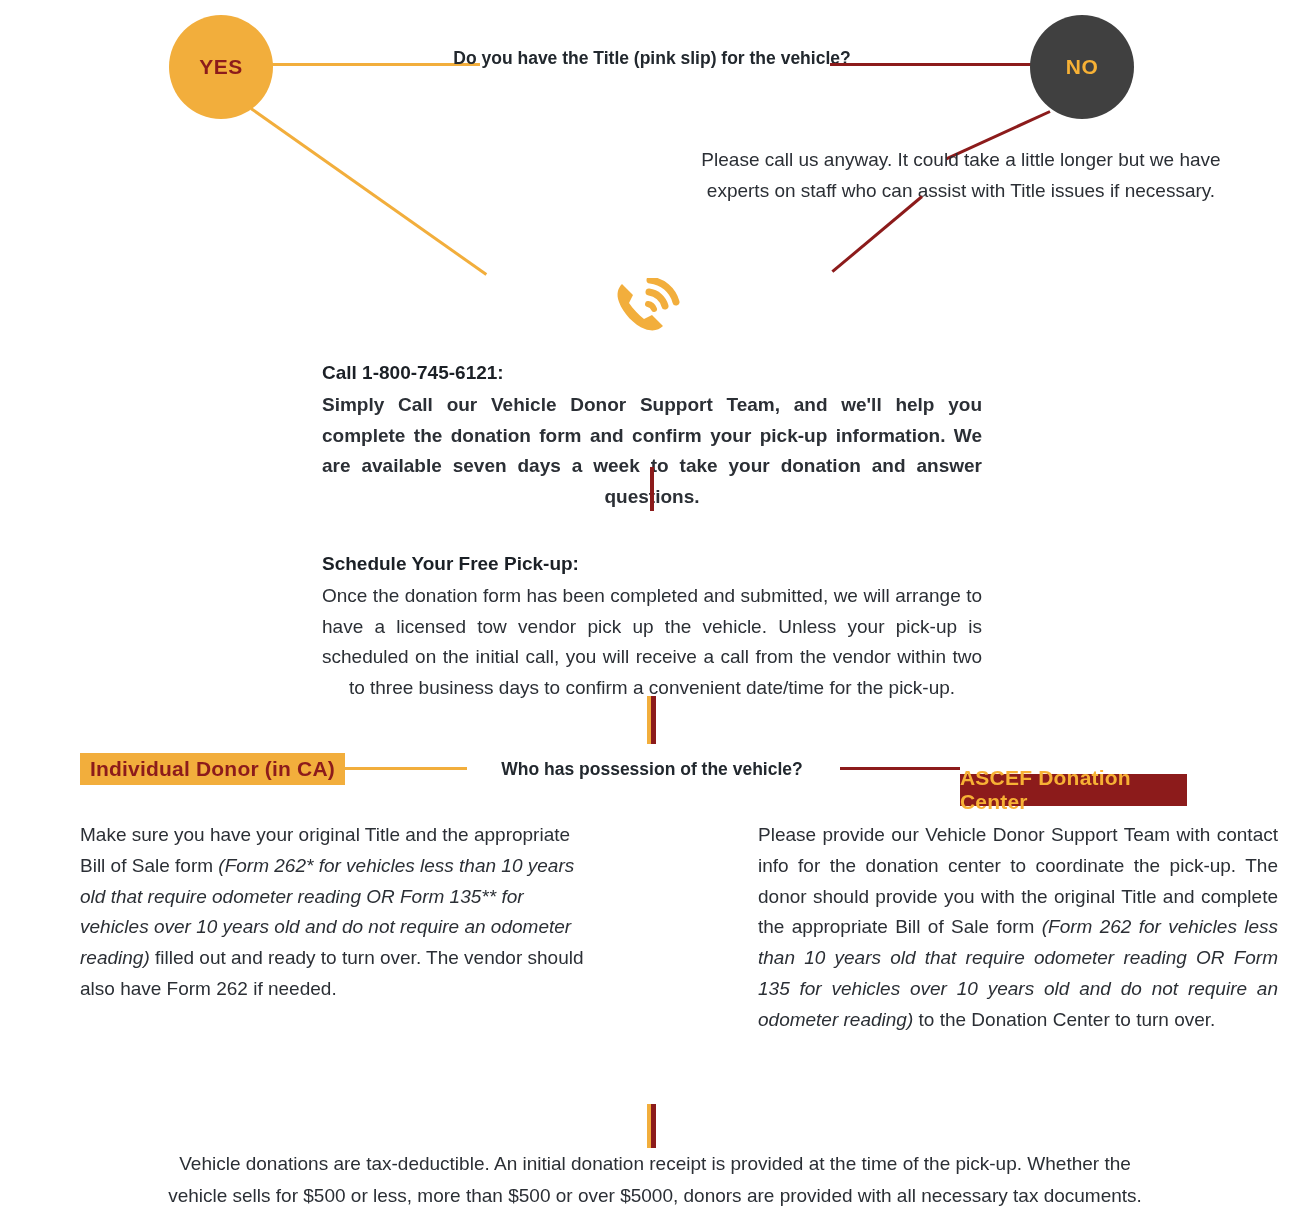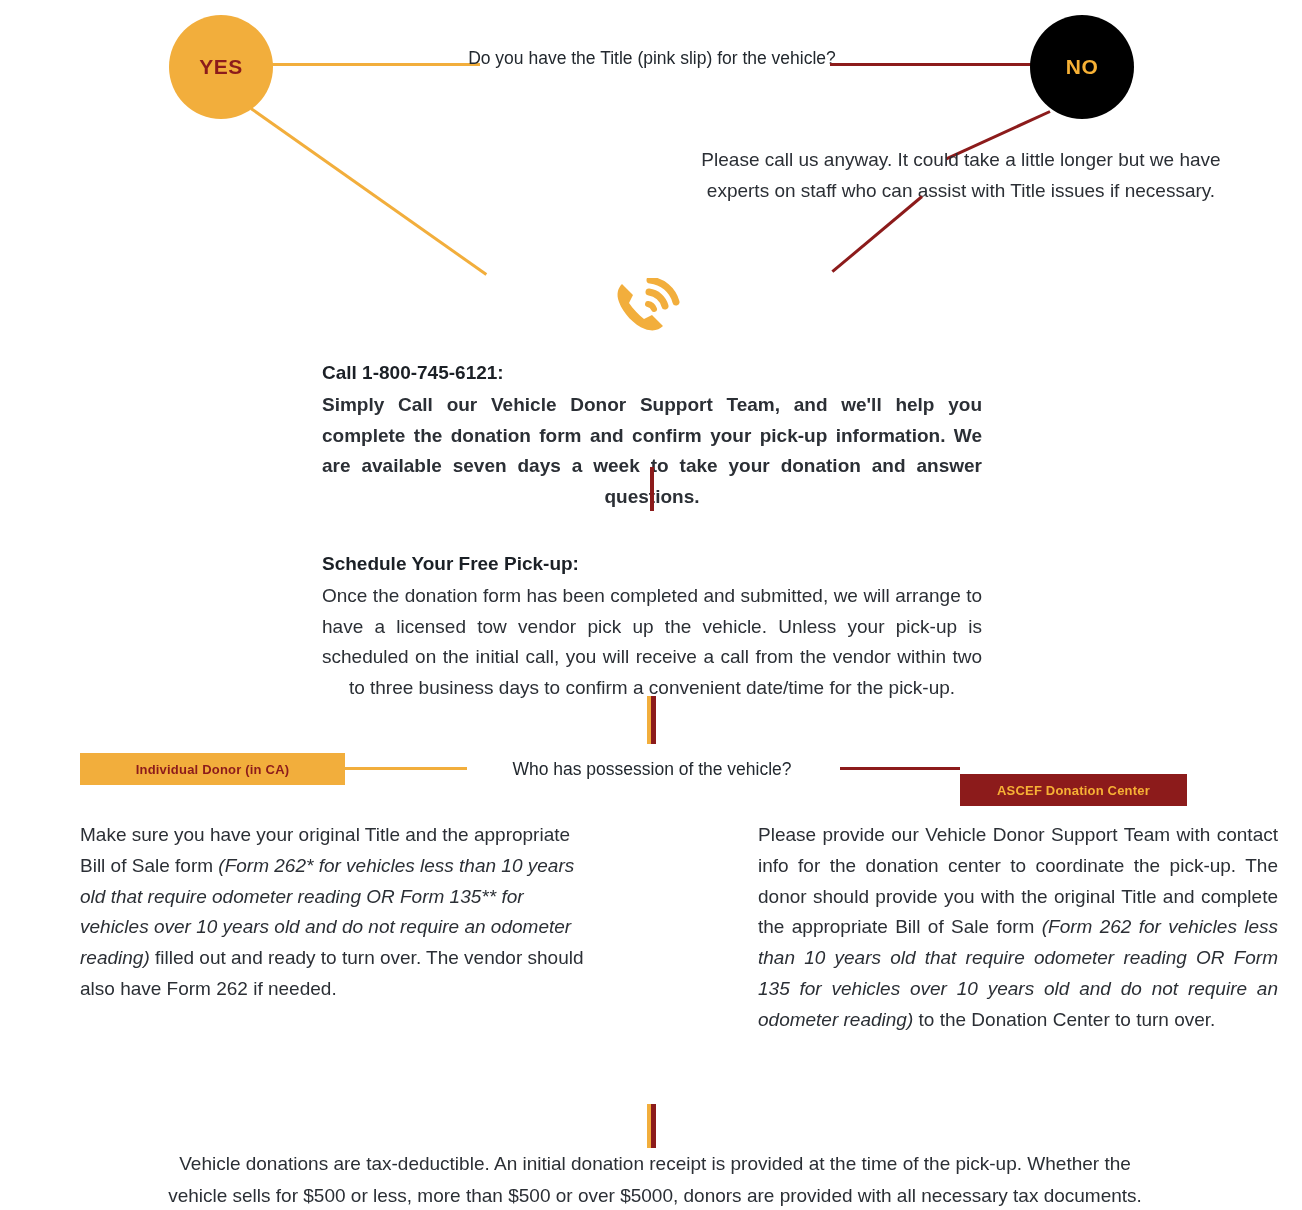--- a/index.html
+++ b/index.html
@@ -33,30 +33,30 @@
   .circle-yes {
     left: 169px; top: 15px;
     width: 104px; height: 104px;
     background: #F2AE3C;
     color: #8C1B1B;
     font-size: 21px;
   }
   .circle-no {
     left: 1030px; top: 15px;
     width: 104px; height: 104px;
-    background: #000000;
+    background: #404040;
     color: #F7B135;
     font-size: 21px;
   }
 
   
   .question {
     position: absolute;
     text-align: center;
-    font-weight: normal;
+    font-weight: bold;
     color: #22282e;
     font-size: 17.5px;
     line-height: 1.42;
   }
   #q-title { left: 430px; top: 46px; width: 444px; }
   #q-possession { left: 430px; top: 757px; width: 444px; font-size: 17.5px; }
 
   
   .hline, .vline {
     position: absolute;
@@ -116,21 +116,21 @@
   #p-keys      { left: 300px; top: 1026px; width: 720px; text-align: center; line-height: 2.2; }
   #p-tax       { left: 155px; top: 1148px; width: 1000px; text-align: center; line-height: 1.7; }
 
   
   .badge {
     position: absolute;
     display: flex;
     align-items: center;
     justify-content: center;
     font-weight: bold;
-    font-size: 13px;
+    font-size: 21px;
     letter-spacing: 0.2px;
   }
   #badge-individual {
     left: 80px; top: 753px;
     width: 265px; height: 32px;
     background: #F2AE3C;
     color: #8C1B1B;
   }
   #badge-ascef {
     left: 960px; top: 774px;

